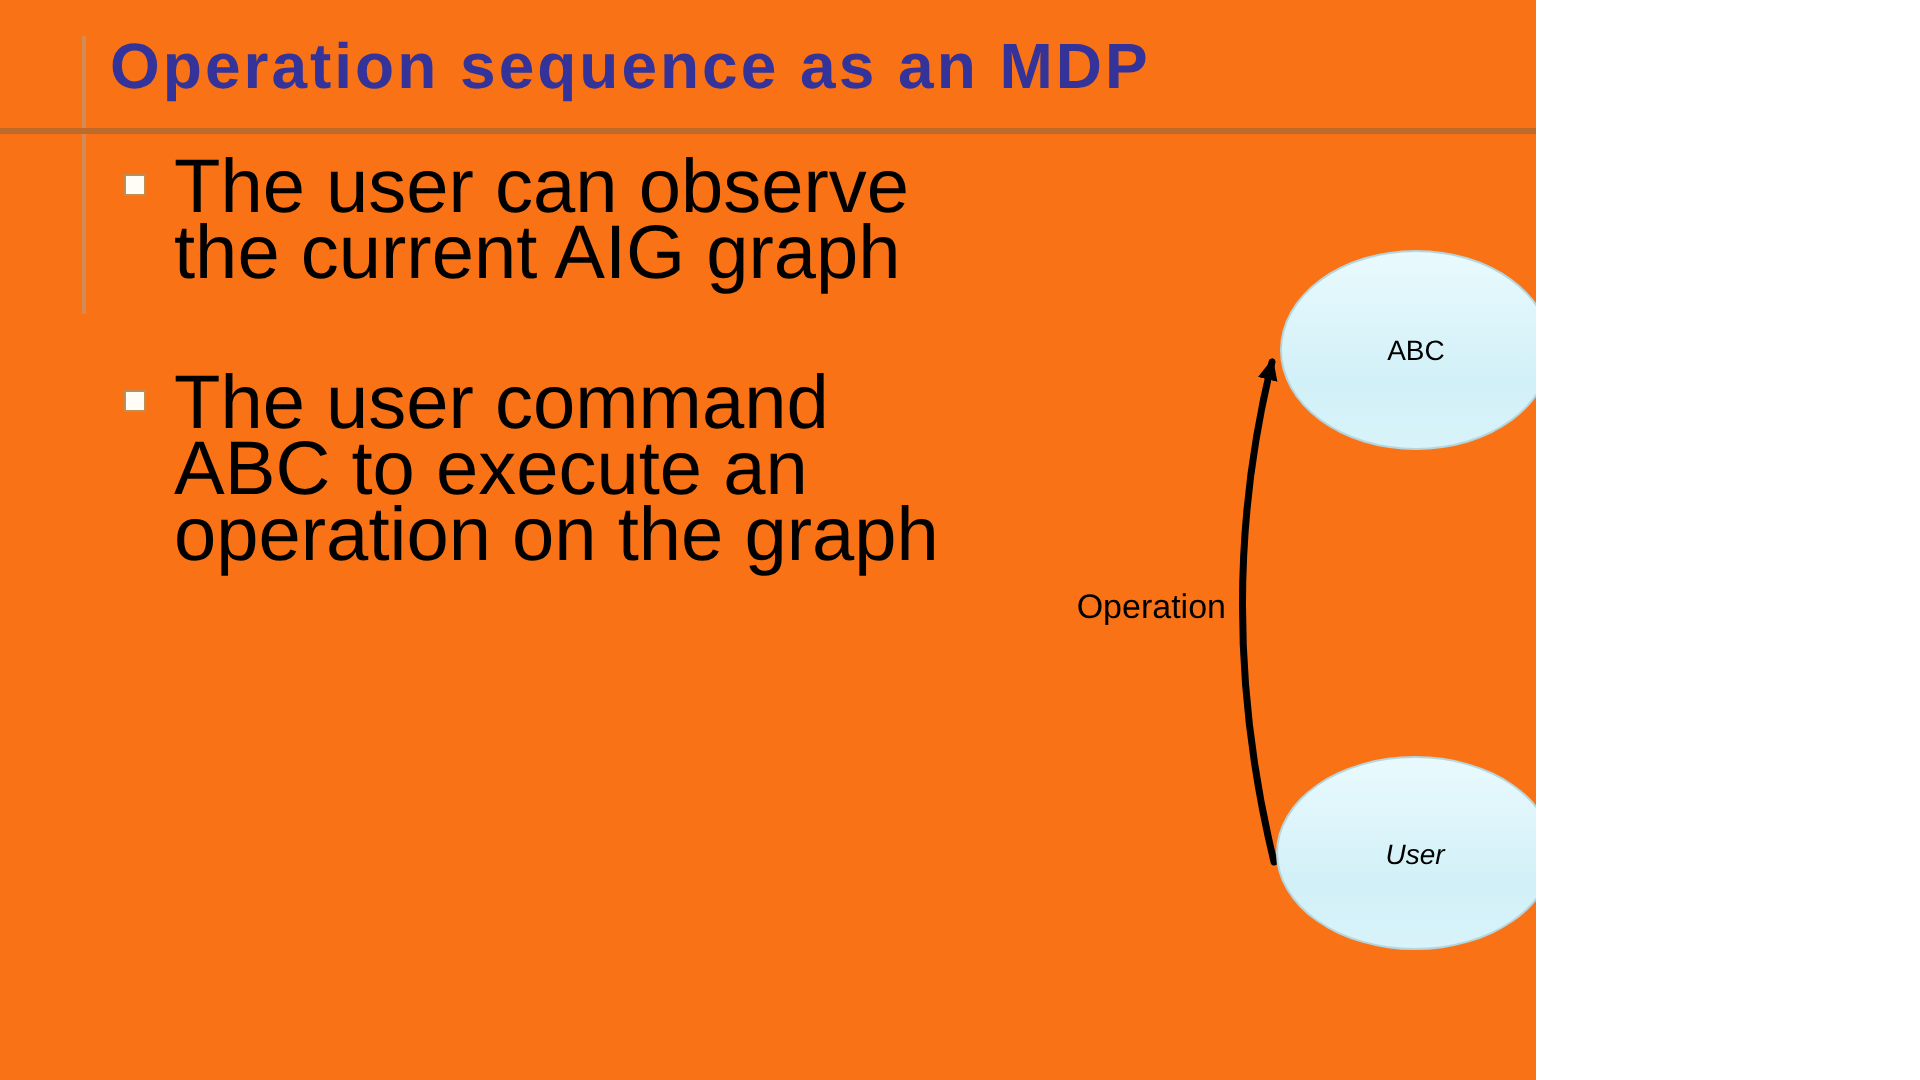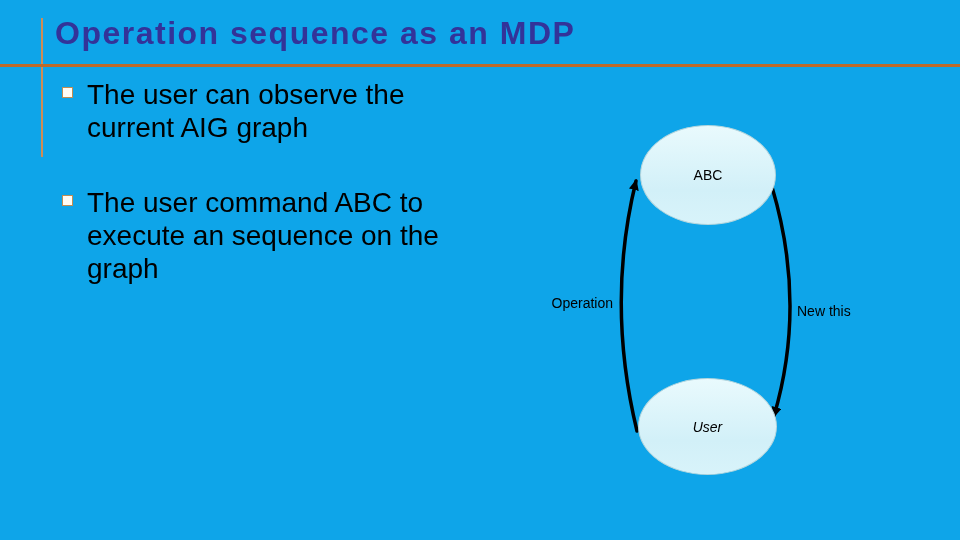--- a/index.html
+++ b/index.html
@@ -3,23 +3,23 @@
 <meta charset="utf-8">
 <style>
   html, body {
     margin: 0;
     padding: 0;
     background: #ffffff;
     font-family: "Liberation Sans", "DejaVu Sans", sans-serif;
   }
   .stage {
     position: relative;
-    width: 960px;
+    width: 768px;
     height: 540px;
-    background: #0ea5e9;
+    background: #f97316;
     overflow: hidden;
   }
   
   .accent-vline {
     position: absolute;
     left: 41px;
     top: 18px;
     width: 2px;
     height: 139px;
     background: #d08c54;
@@ -52,21 +52,21 @@
     top: 78px;
     width: 435px;
     margin: 0;
     padding: 0;
     list-style: none;
   }
   .bullets li {
     position: relative;
     padding-left: 25px;
     margin-bottom: 42px;
-    font-size: 28px;
+    font-size: 38px;
     line-height: 33px;
     color: #000000;
   }
   .bullet-marker {
     position: absolute;
     left: 0;
     top: 9px;
     width: 9px;
     height: 9px;
     border: 1.5px solid #bf8e55;
@@ -105,21 +105,21 @@
   }
   .node-user {
     left: 638px;
     top: 378px;
     width: 137px;
     height: 95px;
     font-style: italic;
   }
   .edge-label {
     position: absolute;
-    font-size: 14px;
+    font-size: 17px;
     line-height: 19px;
     color: #000000;
     white-space: nowrap;
   }
   .edge-label-operation {
     left: 473px;
     top: 294px;
     width: 140px;
     text-align: right;
   }
@@ -138,21 +138,21 @@
 
   <h1 class="title">Operation sequence as an MDP</h1>
 
   <ul class="bullets">
     <li>
       <span class="bullet-marker"></span>
       <span>The user can observe the current AIG graph</span>
     </li>
     <li>
       <span class="bullet-marker"></span>
-      <span>The user command ABC to execute an sequence on the graph</span>
+      <span>The user command ABC to execute an operation on the graph</span>
     </li>
   </ul>
 
   <svg class="arcs" width="960" height="540" viewBox="0 0 960 540">
     <defs>
       <marker id="ah" markerUnits="userSpaceOnUse" markerWidth="16" markerHeight="14" refX="9" refY="5" orient="auto">
         <path d="M0,0 L11,5 L0,10 z" fill="#000000"></path>
       </marker>
     </defs>
     <path class="arc" d="M637,431 Q606,303 636,181" marker-end="url(#ah)"></path>

